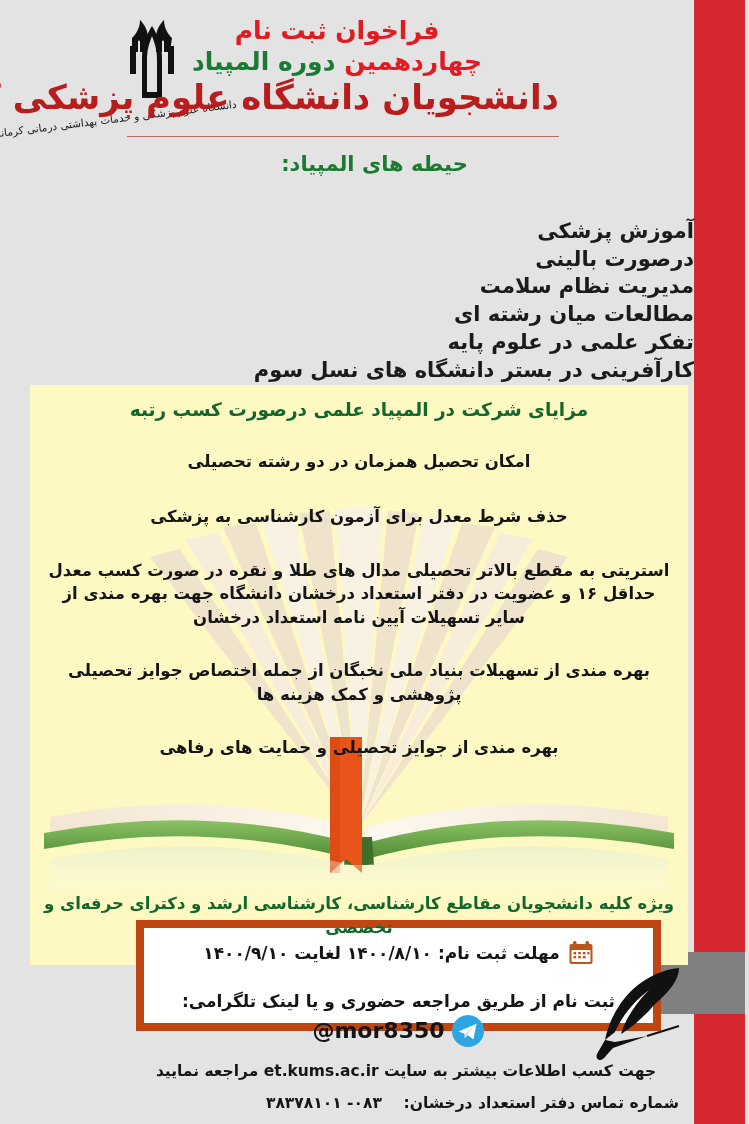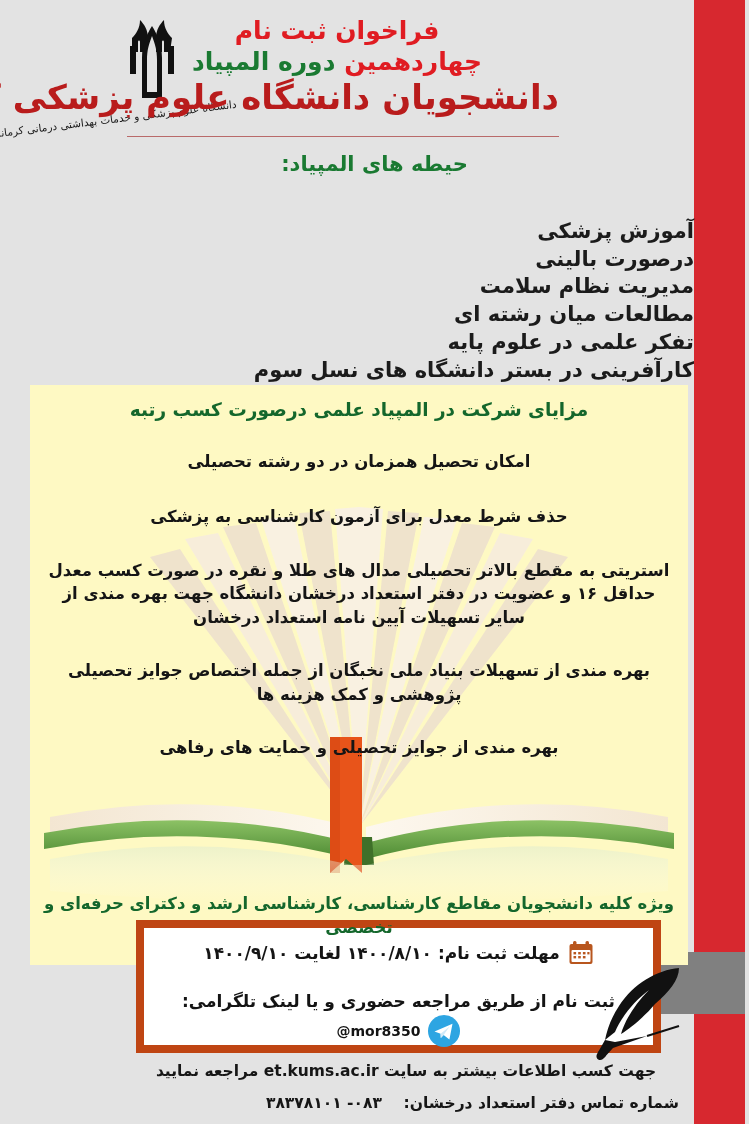--- a/index.html
+++ b/index.html
@@ -181,21 +181,21 @@
     color: #14672c;
     line-height: 1.5;
   }
 
   
   .reg-box {
     position: absolute;
     top: 920px;
     right: 88px;
     width: 525px;
-    height: 133px;
+    height: 111px;
     background: #ffffff;
     border: 8px solid #bf4513;
     box-sizing: border-box;
     padding: 6px 14px 6px 14px;
   }
   .reg-line1 {
     display: flex;
     align-items: center;
     justify-content: center;
     gap: 8px;
@@ -216,21 +216,21 @@
     position: relative;
   }
   .handle-row {
     display: flex;
     align-items: center;
     justify-content: center;
     gap: 6px;
     margin-top: 2px;
   }
   .handle-text {
-    font-size: 14px;
+    font-size: 22px;
     font-weight: bold;
     color: #141414;
     direction: ltr;
   }
   .tg-icon { flex: 0 0 auto; }
 
   
   .footer-line-1 {
     position: absolute;
     top: 1062px;

